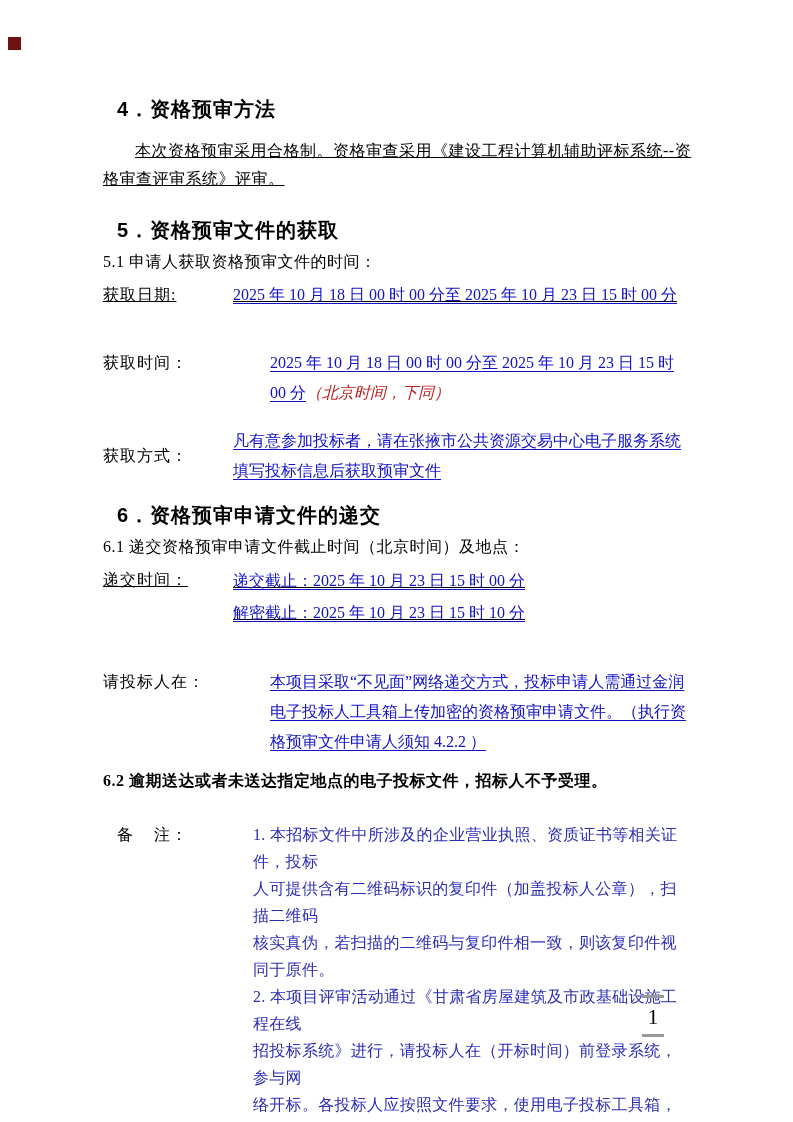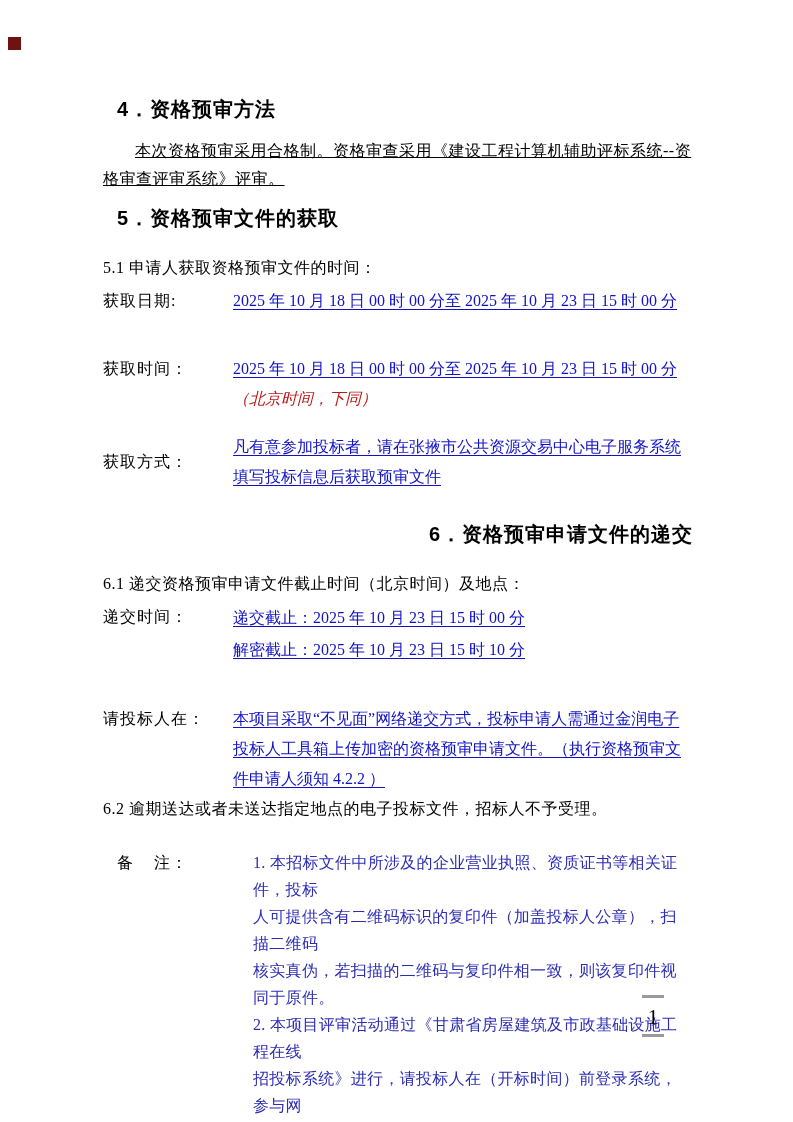--- a/index.html
+++ b/index.html
@@ -14,41 +14,41 @@
     position:absolute; left:8px; top:37px; width:13px; height:13px;
     background:#6e1212;
   }
   .content { position:absolute; left:103px; top:0; width:590px; }
   .heading {
     font-family:"Liberation Sans","DejaVu Sans",sans-serif;
     font-weight:bold; font-size:20px; color:#000;
     padding-left:14px; letter-spacing:1px;
   }
   .h4 { margin-top:96px; }
-  .h5 { margin-top:12px; }
-  .h6 { margin-top:29px;text-align:right; }
+  .h5 { margin-top:24px; }
+  .h6 { margin-top:16px; }
   .para {
     margin-top:14px; line-height:28px; text-indent:2em;
     letter-spacing:0.5px;
     text-decoration:underline;
   }
-  .subitem { margin-top:22px; line-height:28px; letter-spacing:0.5px; }
+  .subitem { margin-top:4px; line-height:28px; letter-spacing:0.5px; }
   .row { display:flex; align-items:flex-start; }
   .row .label { width:130px; flex:none; line-height:30px; letter-spacing:1px; }
   .row .value { flex:1; line-height:30px; }
   .link {
     color:#1212c4; text-decoration:underline;
     text-underline-offset:3px;
   }
   .plain-suffix { color:#b91c1c;font-style:italic; }
   .vline { line-height:32px; }
-  .mt4  { margin-top:4px; }
+  .mt4  { margin-top:4px;text-decoration:underline; }
   .mt18 { margin-top:18px;align-items:center; }
-  .mt10 { margin-top:1px; }
-  .mt38 { margin-top:38px; }
+  .mt10 { margin-top:10px;font-weight:bold; }
+  .mt38 { margin-top:38px;gap:37px; }
   .remarks { display:flex; margin-top:26px; }
   .remarks .rlabel { width:150px; flex:none; line-height:27px; letter-spacing:1px; }
   .remarks .rlabel .ch1 { display:inline-block; margin-left:14px; }
   .remarks .rlabel .ch2 { display:inline-block; margin-left:20px; }
   .remarks .rtext {
     flex:1; color:#2d2db4; line-height:27px; white-space:pre-line;
     letter-spacing:0.3px;
   }
   .page-footer {
     position:absolute; left:637px; top:995px; width:32px; text-align:center;

